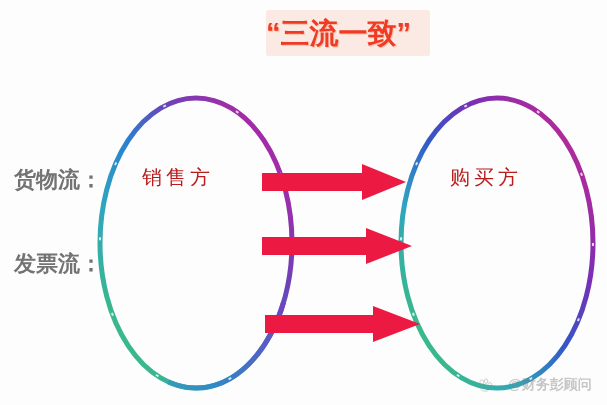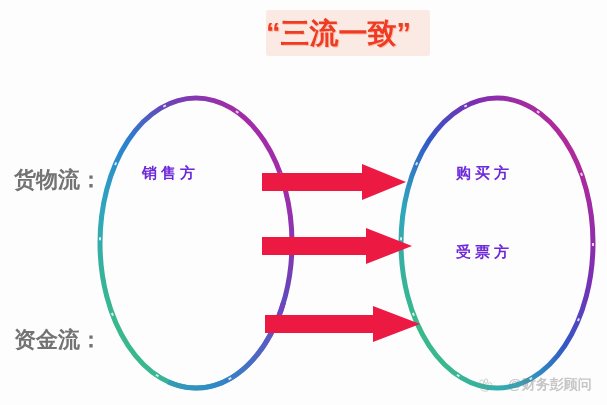--- a/index.html
+++ b/index.html
@@ -67,28 +67,28 @@
     letter-spacing: 0px;
     margin-left: 8px;
   }
   .row-label.r1 { top: 165px; }
   .row-label.r2 { top: 249px; }
   .row-label.r3 { top: 325px; }
 
   
   .node-text {
     position: absolute;
-    font-size: 15px;
-    font-weight: bold;
-    color: #6d28d9;
+    font-size: 20px;
+    font-weight: normal;
+    color: #b91c1c;
     white-space: nowrap;
     letter-spacing: 4px;
   }
   .node-left  { left: 142px; width: 112px; text-align: left;}
-  .node-right { left: 450px; width: 112px; text-align: left; margin-left: 6px;}
+  .node-right { left: 450px; width: 112px; text-align: left;}
   .nr1 { top: 164px; }
   .nr2 { top: 243px; }
   .nr3 { top: 319px; }
 
   
   .arrow {
     position: absolute;
     height: 36px;
   }
   .arrow svg { display: block; width: 100%; height: 100%; }
@@ -175,28 +175,27 @@
 
   <div class="row-label r1">货物流：</div>
   <div class="node-text node-left nr1">销售方</div>
   <div class="arrow a1">
     <svg viewBox="0 0 144 36" preserveAspectRatio="none" xmlns="http://www.w3.org/2000/svg">
       <polygon points="0,9 100,9 100,0 144,18 100,36 100,27 0,27" fill="#ec1943"></polygon>
     </svg>
   </div>
   <div class="node-text node-right nr1">购买方</div>
 
+  <div class="row-label r2">发票流：</div>
   <div class="arrow a2">
     <svg viewBox="0 0 150 36" preserveAspectRatio="none" xmlns="http://www.w3.org/2000/svg">
       <polygon points="0,9 104,9 104,0 150,18 104,36 104,27 0,27" fill="#ec1943"></polygon>
     </svg>
   </div>
-  <div class="node-text node-right nr2">受票方</div>
-
-  <div class="row-label r3">资金流：</div>
+
   <div class="arrow a3">
     <svg viewBox="0 0 155 36" preserveAspectRatio="none" xmlns="http://www.w3.org/2000/svg">
       <polygon points="0,9 108,9 108,0 155,18 108,36 108,27 0,27" fill="#ec1943"></polygon>
     </svg>
   </div>
 
   <div class="watermark">
     <svg class="wm-icon" viewBox="0 0 24 24" xmlns="http://www.w3.org/2000/svg">
       <ellipse cx="6" cy="7" rx="3" ry="4" fill="none" stroke="#8a8a8a" stroke-width="1.6"></ellipse>
       <ellipse cx="13" cy="5" rx="2.6" ry="3.6" fill="none" stroke="#8a8a8a" stroke-width="1.6"></ellipse>

